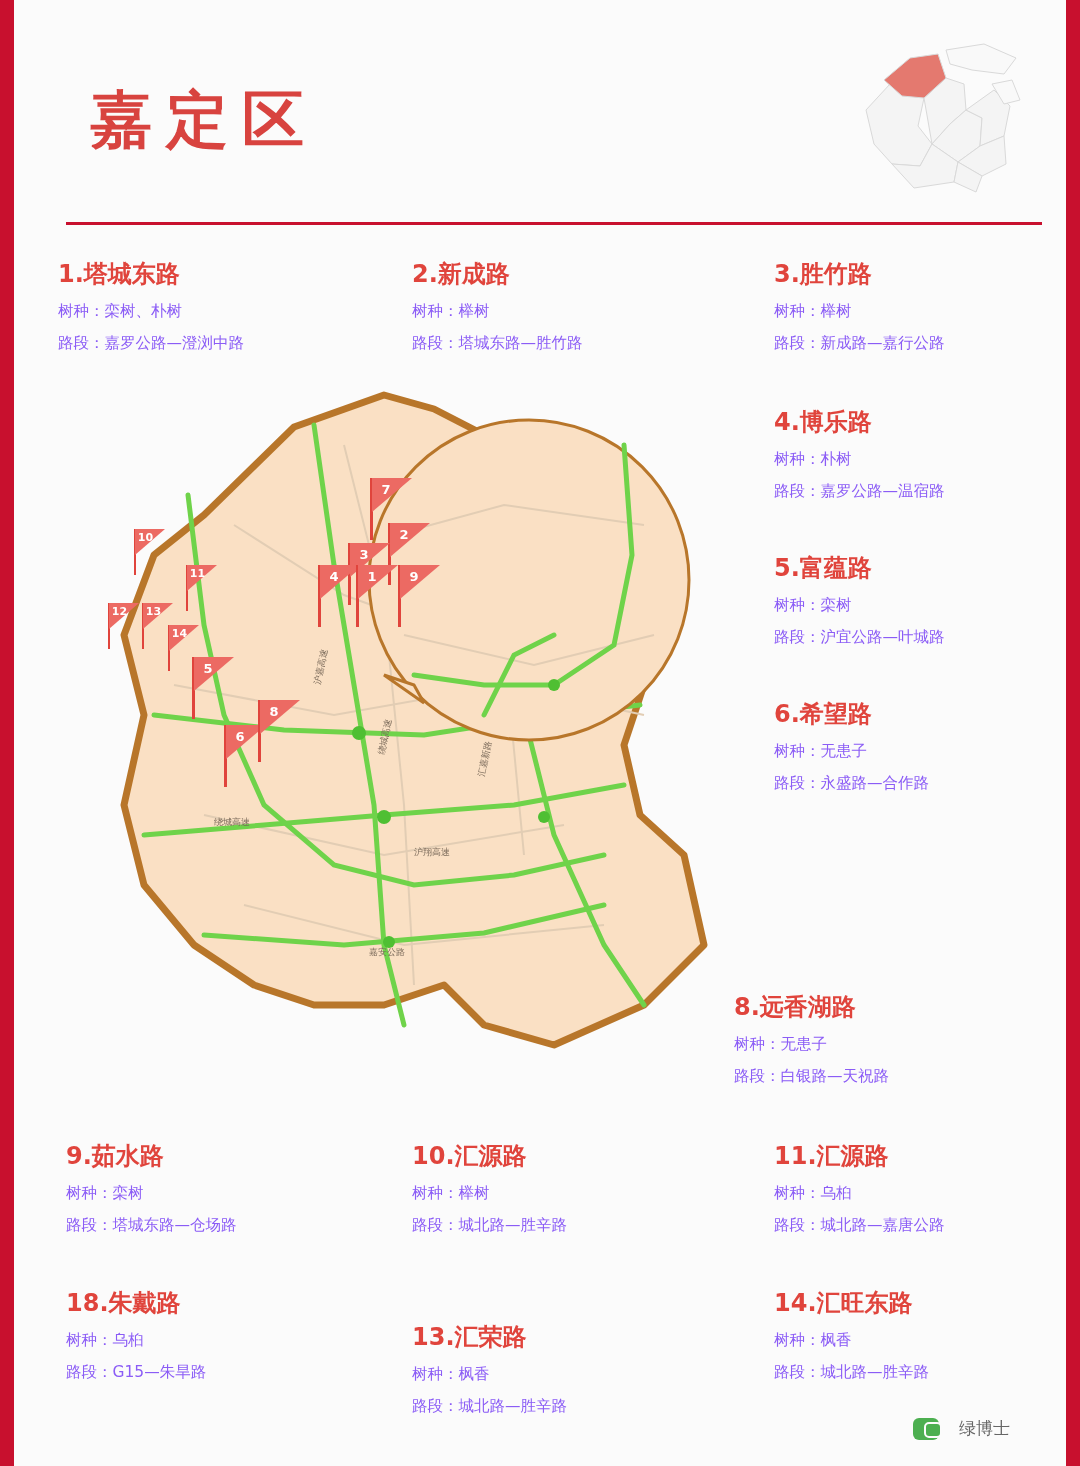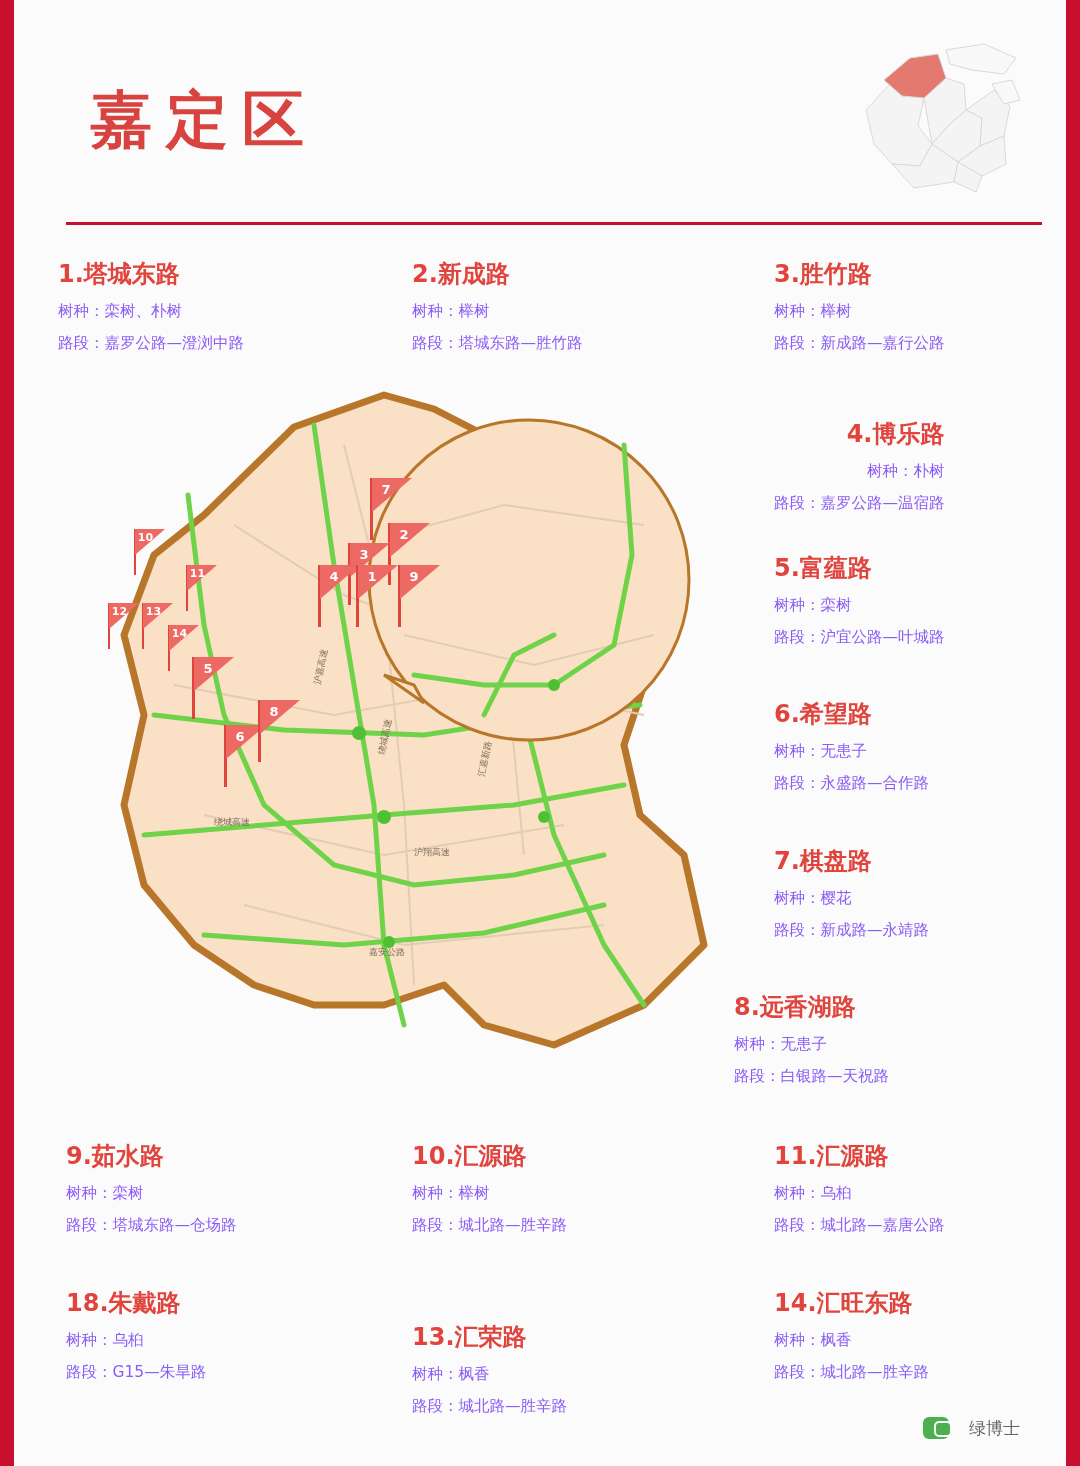--- a/index.html
+++ b/index.html
@@ -59,22 +59,22 @@
     position:absolute;left:7px;top:4px;width:22px;text-align:center;
     color:#ffffff;font-size:13px;font-weight:bold;
     font-family:"DejaVu Sans",sans-serif;
   }
   .flag.small{width:34px;height:46px;}
   .flag.small .pole{height:46px;width:2px;}
   .flag.small .cloth{width:30px;height:26px;left:3px;}
   .flag.small .num{left:5px;top:2px;width:17px;font-size:11px;}
   
   .footer{
-    position:absolute;right:46px;bottom:26px;
-    display:flex;align-items:flex-start;gap:20px;
+    position:absolute;right:56px;bottom:26px;
+    display:flex;align-items:flex-end;gap:20px;
   }
   .footer .wxicon{
     width:26px;height:22px;border-radius:6px;background:#4caf50;
     position:relative;
   }
   .footer .wxicon:after{
     content:"";position:absolute;right:-3px;bottom:2px;width:14px;height:12px;
     background:#4caf50;border-radius:5px;border:2px solid #fbfbfb;
   }
   .footer .wxname{color:#666;font-size:17px;font-family:"DejaVu Sans",sans-serif;}
@@ -113,39 +113,34 @@
     <div class="ename"><span>2.</span><span>新成路</span></div>
     <div class="erow">树种：榉树</div>
     <div class="erow">路段：塔城东路—胜竹路</div>
   </div>
   <div class="entry" style="left:760px;top:258px;">
     <div class="ename"><span>3.</span><span>胜竹路</span></div>
     <div class="erow">树种：榉树</div>
     <div class="erow">路段：新成路—嘉行公路</div>
   </div>
 
-  <div class="entry" style="left:760px;top:418px;text-align:right;">
+  <div class="entry" style="left:760px;top:406px;">
     <div class="ename"><span>4.</span><span>博乐路</span></div>
     <div class="erow">树种：朴树</div>
     <div class="erow">路段：嘉罗公路—温宿路</div>
   </div>
   <div class="entry" style="left:760px;top:552px;">
     <div class="ename"><span>5.</span><span>富蕴路</span></div>
     <div class="erow">树种：栾树</div>
     <div class="erow">路段：沪宜公路—叶城路</div>
   </div>
   <div class="entry" style="left:760px;top:698px;">
     <div class="ename"><span>6.</span><span>希望路</span></div>
     <div class="erow">树种：无患子</div>
     <div class="erow">路段：永盛路—合作路</div>
-  </div>
-  <div class="entry" style="left:760px;top:845px;">
-    <div class="ename"><span>7.</span><span>棋盘路</span></div>
-    <div class="erow">树种：樱花</div>
-    <div class="erow">路段：新成路—永靖路</div>
   </div>
   <div class="entry" style="left:720px;top:991px;">
     <div class="ename"><span>8.</span><span>远香湖路</span></div>
     <div class="erow">树种：无患子</div>
     <div class="erow">路段：白银路—天祝路</div>
   </div>
 
   <div class="entry" style="left:52px;top:1140px;">
     <div class="ename"><span>9.</span><span>茹水路</span></div>
     <div class="erow">树种：栾树</div>

